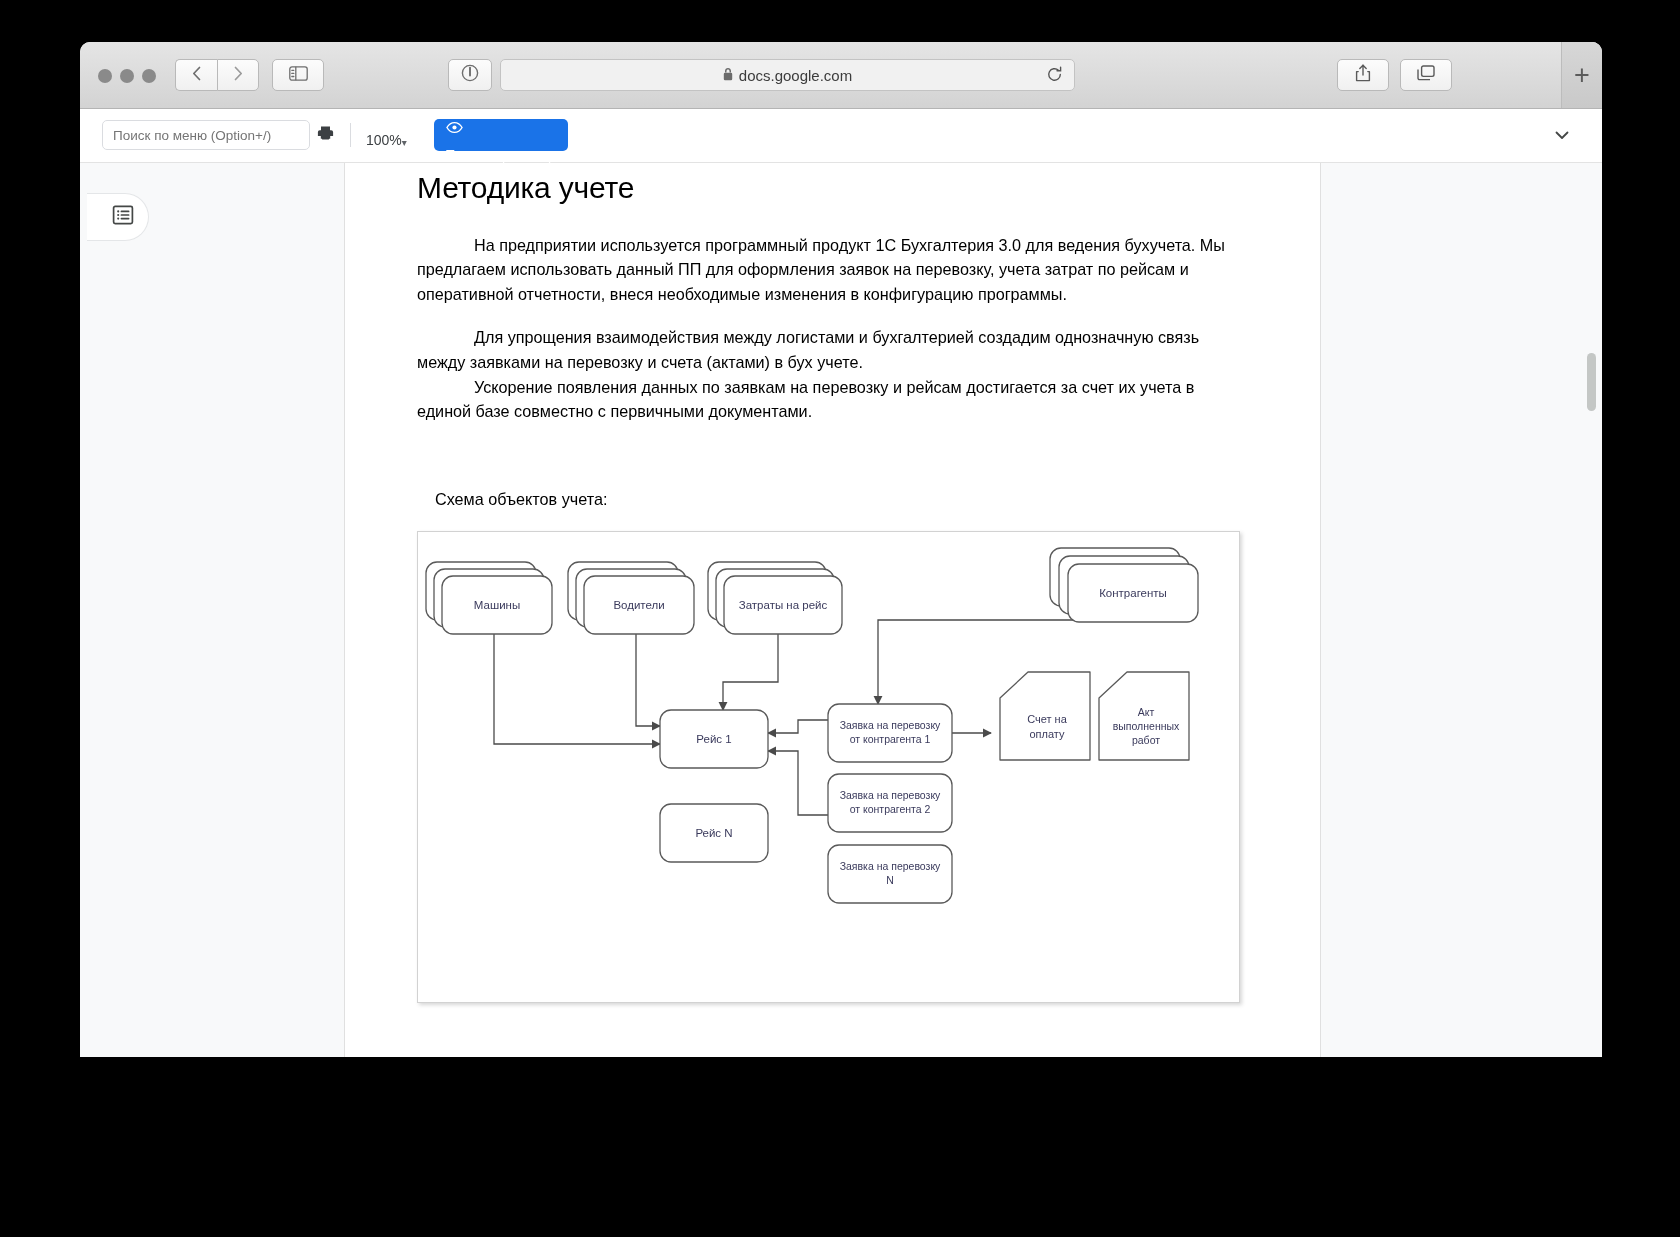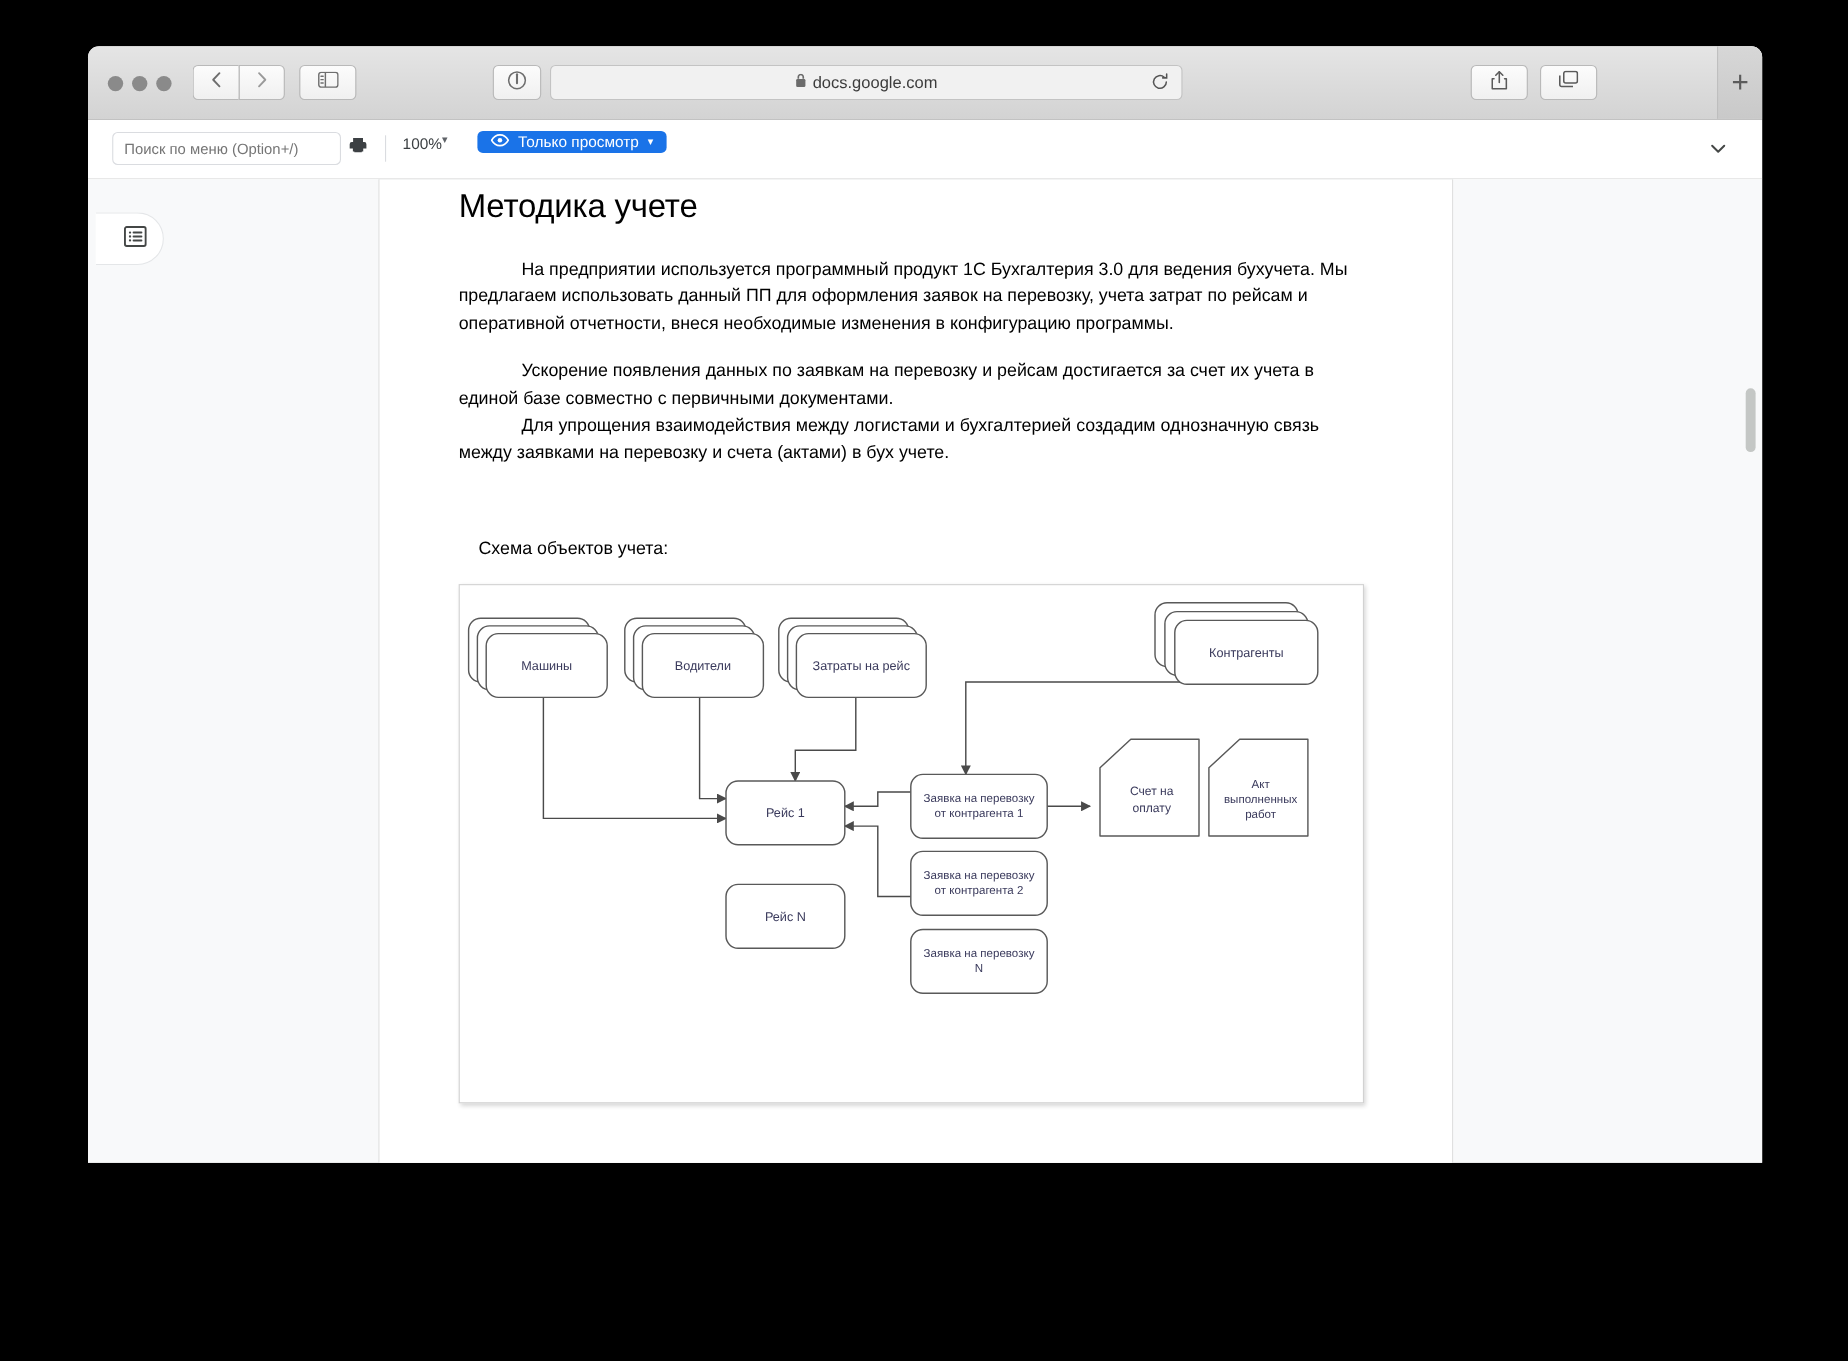--- a/index.html
+++ b/index.html
@@ -151,35 +151,36 @@
   #toolbar-sep {
     position: absolute;
     left: 270px; top: 14px;
     width: 1px; height: 24px;
     background: #dadce0;
   }
   #zoom-control {
     position: absolute;
     left: 282px; top: 13px;
     height: 26px;
-    display: flex; align-items: flex-start; gap: 0;
+    display: flex; align-items: flex-end; gap: 0;
     font-size: 14px; color: #3c4043;
     padding: 0 4px;
   }
   #viewonly-chip {
     position: absolute;
     left: 354px; top: 10px;
-    height: 20px;
+    height: 32px;
     background: #1a73e8;
     color: #ffffff;
     border-radius: 5px;
-    display: flex; align-items: center; gap: 8px;
+    display: flex; align-items: flex-start; gap: 8px;
     padding: 0 12px;
     font-size: 14px;
     box-sizing: border-box;
+    flex-direction: column;
   }
   #toolbar-collapse {
     position: absolute;
     right: 28px; top: 16px;
     width: 22px; height: 22px;
     color: #444746;
   }
 
   
   #docs-body {
@@ -431,22 +432,22 @@
         <div id="doc-content">
 
           <h1 id="doc-title">Методика учете</h1>
 
           <div class="spacer-lg"></div>
 
           <p class="para indent">На предприятии используется программный продукт 1С Бухгалтерия 3.0 для ведения бухучета. Мы предлагаем использовать данный ПП для оформления заявок на перевозку, учета затрат по рейсам и оперативной отчетности, внеся необходимые изменения в конфигурацию программы.</p>
 
           <div class="spacer-md"></div>
 
+          <p class="para indent">Для упрощения взаимодействия между логистами и бухгалтерией создадим однозначную связь между заявками на перевозку и счета (актами) в бух учете.</p>
           <p class="para indent">Ускорение появления данных по заявкам на перевозку и рейсам достигается за счет их учета в единой базе совместно с первичными документами.</p>
-          <p class="para indent">Для упрощения взаимодействия между логистами и бухгалтерией создадим однозначную связь между заявками на перевозку и счета (актами) в бух учете.</p>
 
           <div class="spacer-md"></div>
 
 
           <div class="spacer-lg"></div>
 
           <p id="scheme-label">Схема объектов учета:</p>
 
           <div id="diagram-wrap">
             <svg id="diagram-svg" width="821" height="470" viewBox="0 0 821 470">

